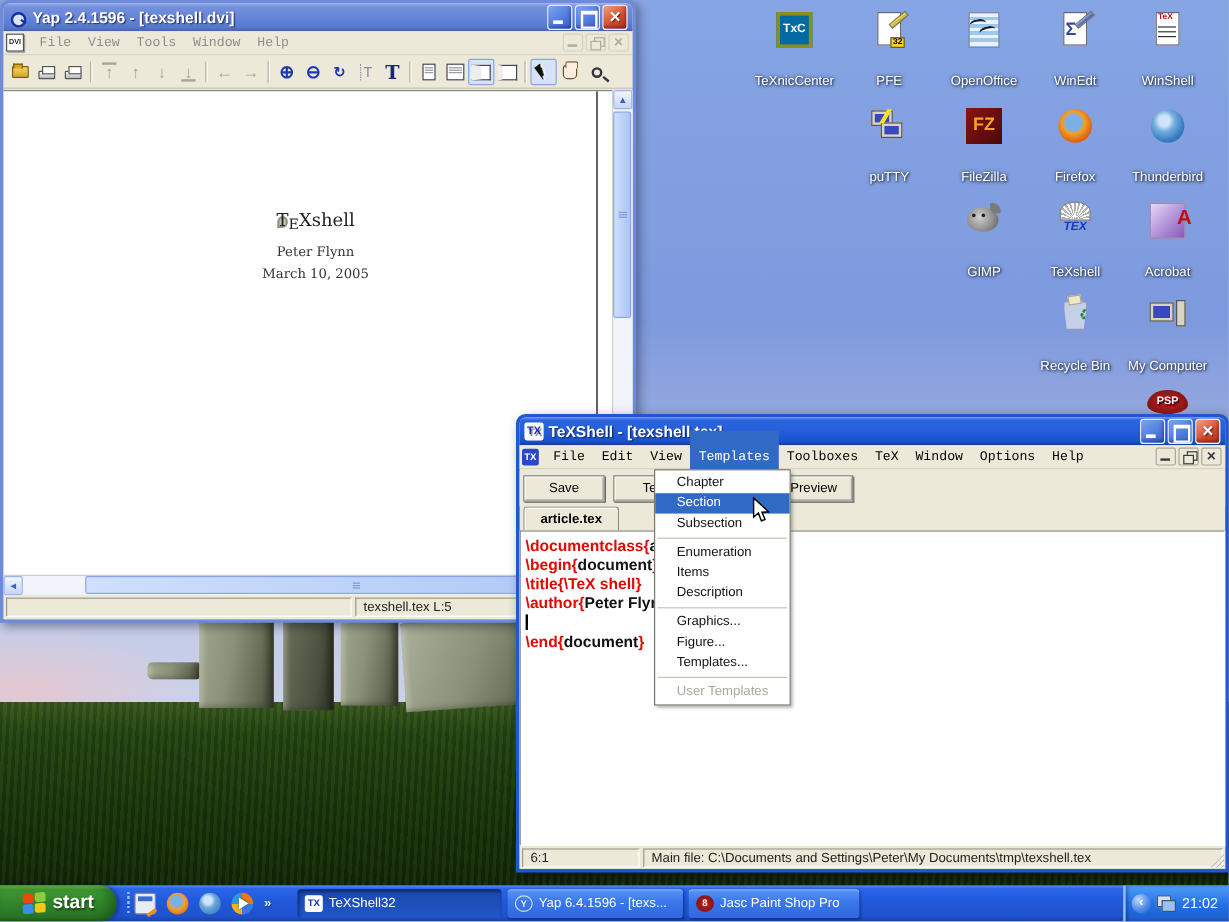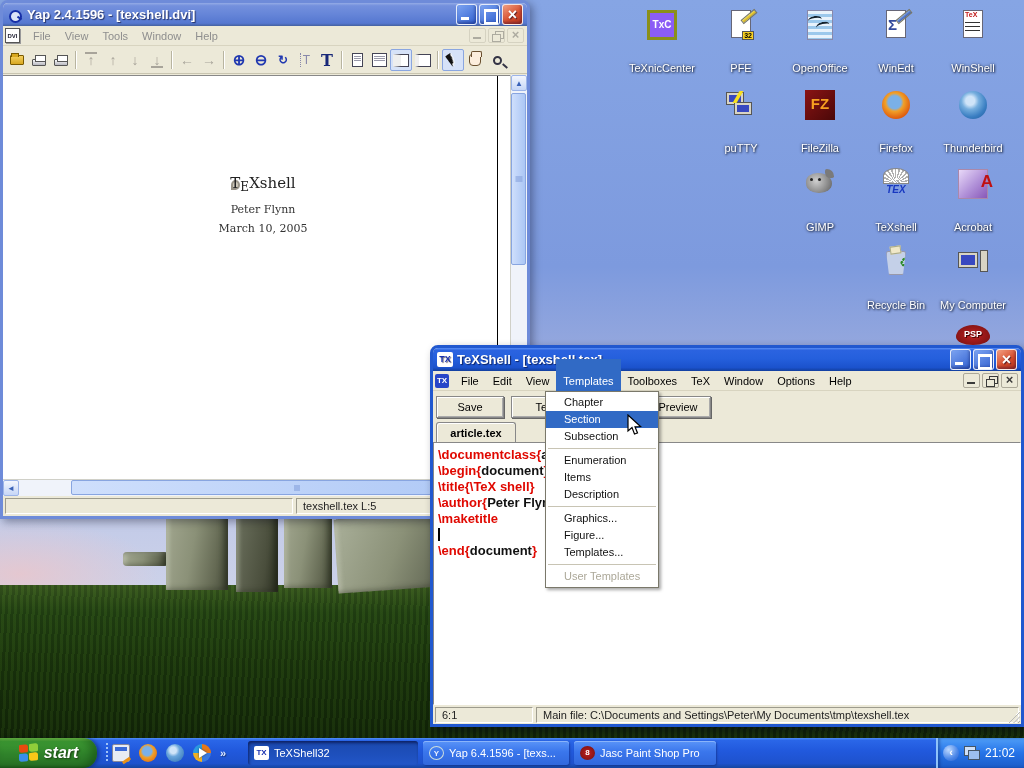--- a/index.html
+++ b/index.html
@@ -31,21 +31,21 @@
   .cap-btn.min { background:linear-gradient(145deg,#7da4f2,#3160cf); }
   .cap-btn.max { background:linear-gradient(145deg,#7da4f2,#3160cf); }
   .cap-btn.close { background:linear-gradient(145deg,#f3a083,#d4492a 60%,#b8341c); }
   .cap-btn.min:after { content:""; position:absolute; left:4px; bottom:4px; width:8px; height:3px; background:#fff; }
   .cap-btn.max:after { content:""; position:absolute; left:4px; top:4px; width:10px; height:10px;
     border:2px solid #fff; border-top-width:3px; }
   .cap-btn.close:after { content:"\D7"; position:absolute; left:0; top:-1px; width:100%; text-align:center;
     color:#fff; font-size:16px; font-weight:bold; line-height:21px; }
   .menubar { position:absolute; left:0; right:0; height:20px; background:#ece9d8; display:flex;
     align-items:center; font-size:11px; color:#000; border-bottom:1px solid #d8d4c0; }
-  .menubar .mi { padding:16px 7px; }
+  .menubar .mi { padding:16px 7px;font-family:Liberation Mono, monospace; }
   .mdi-btns { margin-left:auto; display:flex; gap:2px; padding-right:3px; }
   .mdi-btn { width:17px; height:15px; background:#ece9d8; border:1px solid #aca899; border-radius:2px;
     position:relative; }
   .mdi-btn.m:after { content:""; position:absolute; left:3px; bottom:3px; width:8px; height:2px; background:#3a3a3a; }
   .mdi-btn.r:after { content:""; position:absolute; left:3px; top:5px; width:7px; height:6px; border:1px solid #3a3a3a; background:#ece9d8; }
   .mdi-btn.r:before { content:""; position:absolute; left:6px; top:2px; width:7px; height:6px; border:1px solid #3a3a3a; }
   .mdi-btn.x:after { content:"\D7"; position:absolute; width:100%; text-align:center; top:-2px; font-size:13px; font-weight:bold; color:#3a3a3a; }
 
   
   #yap { left:0; top:6; width:530px; height:519px; border:3px solid #6e8bd9;
@@ -144,21 +144,21 @@
   .dd-item.sel { background:#316ac5; color:#fff; }
   .dd-item.dis { color:#aca899; }
   .dd-sep { height:1px; background:#c8c4b4; margin:3px 2px; }
   #cursor { position:absolute; left:627px; top:414px; z-index:60; }
 
   
   .dsk { position:absolute; width:76px; text-align:center; }
   .dsk .gly { width:34px; height:34px; margin:0 auto; position:relative; }
   .dsk .lbl { margin-top:20px; font-size:11px; color:#fff; text-shadow:1px 1px 2px #26324e, 0 0 3px #26324e; }
   
-  .g-txc { position:absolute; inset:2px; background:#8b5cf6; border:3px solid #8a8f1a; color:#fff; font-size:10px; font-weight:bold; text-align:center; line-height:24px; }
+  .g-txc { position:absolute; inset:2px; background:#0369a1; border:3px solid #8a8f1a; color:#fff; font-size:10px; font-weight:bold; text-align:center; line-height:24px; }
   .page { position:absolute; left:7px; top:2px; width:20px; height:28px; background:#fff; border:1px solid #667; }
   .g-pencil { position:absolute; right:0px; top:6px; width:18px; height:5px; background:linear-gradient(#f8e050,#c8a820); border:1px solid #776; transform:rotate(-40deg); }
   .g-badge32 { position:absolute; right:4px; bottom:2px; background:#f8d020; border:1px solid #555; font-size:7px; font-weight:bold; padding:0 1px; }
   .g-oo { position:absolute; inset:2px 4px; background:repeating-linear-gradient(180deg,#e8f2fc 0 3px,#9cc8ec 3px 6px); border:1px solid #88a; }
   .gull { position:absolute; width:14px; height:8px; border-top:2px solid #13202c; border-radius:50% 50% 0 0; }
   .g-sigma { position:absolute; left:9px; top:8px; color:#334a9c; font-size:15px; font-weight:bold; }
   .g-winshell-t { position:absolute; left:9px; top:3px; font-size:7px; font-weight:bold; color:#c01818; }
   .g-ws-l { position:absolute; left:9px; width:15px; height:1px; background:#333; }
   .mon { position:absolute; width:18px; height:13px; background:#d8d4c4; border:1px solid #555; }
   .mon:before { content:""; position:absolute; inset:2px; background:#3848c0; }
@@ -180,21 +180,21 @@
   .g-mycomp-tower { position:absolute; right:2px; top:5px; width:8px; height:22px; background:#d8d4c4; border:1px solid #555; }
   .g-psp { position:absolute; left:956px; top:325px; width:34px; height:20px; background:radial-gradient(#c02020,#701010); border-radius:50% 50% 50% 50%/60% 60% 40% 40%; color:#fff; font-size:9px; font-weight:bold; text-align:center; line-height:18px; text-shadow:1px 1px 0 #400; z-index:5; }
 
   
   #taskbar { position:absolute; left:0; top:738px; width:1024px; height:30px; z-index:100;
     background:linear-gradient(180deg,#4f8df8 0%,#2a66e8 8%,#2159dd 42%,#1e52cd 85%,#16469f 100%); }
   #start { position:absolute; left:0; top:0; width:97px; height:30px; border-radius:0 14px 14px 0;
     background:linear-gradient(180deg,#71bf49 0%,#3d9a33 12%,#2f822a 55%,#2a7526 90%,#1e5c1c 100%);
     box-shadow:inset -6px 0 8px rgba(0,40,0,.35), 2px 0 4px rgba(0,0,30,.4);
     display:flex; align-items:center; justify-content:center; gap:5px;
-    color:#fff; font-size:16px; font-weight:bold; font-style:italic; text-shadow:1px 1px 2px #1a3a10; }
+    color:#fff; font-size:16px; font-weight:bold; text-shadow:1px 1px 2px #1a3a10; }
   #winflag { width:20px; height:18px; display:grid; grid-template-columns:9px 9px; grid-template-rows:8px 8px; gap:1px; transform:skewY(-6deg); }
   #winflag i { border-radius:1px 3px 1px 3px; }
   #winflag i:nth-child(1){background:#e84a0e;} #winflag i:nth-child(2){background:#8fce3a;}
   #winflag i:nth-child(3){background:#3a8ee8;} #winflag i:nth-child(4){background:#f8c818;}
   #ql { position:absolute; left:104px; top:0; width:134px; height:30px; display:flex; align-items:center; gap:9px; padding-left:8px; }
   #ql:before { content:""; position:absolute; left:2px; top:5px; bottom:5px; width:2px;
     background:repeating-linear-gradient(180deg,#9ec1f8 0 2px,transparent 2px 4px); }
   .qli { width:18px; height:18px; position:relative; }
   .q-desk { background:#e8ecf4; border:1px solid #889; border-radius:2px; }
   .q-desk:before { content:""; position:absolute; left:2px; top:2px; right:2px; height:4px; background:#3a6ad8; }
@@ -509,21 +509,20 @@
         <div class="push-btn" style="left: 3px; width: 68px; line-height: 20px;">Save</div>
         <div class="push-btn" style="left: 78px; width: 68px; line-height: 20px;">TeX</div>
         <div class="push-btn" style="left: 212px; width: 66px; line-height: 20px;">Preview</div>
       </div>
     <div id="txs-tab">article.tex</div>
     <div id="txs-editor">
         <div class="ed-line"><span class="c-cmd">\documentclass{</span><span class="c-arg">article</span><span class="c-cmd">}</span></div>
         <div class="ed-line"><span class="c-cmd">\begin{</span><span class="c-arg">document</span><span class="c-cmd">}</span></div>
         <div class="ed-line"><span class="c-cmd">\title{\TeX shell}</span></div>
         <div class="ed-line"><span class="c-cmd">\author{</span><span class="c-arg">Peter Flynn</span><span class="c-cmd">}</span></div>
-        <div class="ed-line"><span class="c-cmd">\maketitle</span></div>
         <div class="ed-line"><span class="ed-caret"></span></div>
         <div class="ed-line"><span class="c-cmd">\end{</span><span class="c-arg">document</span><span class="c-cmd">}</span></div>
       </div>
     <div id="txs-status">
       <div class="st-panel" style="width:98px;">6:1</div>
       <div class="st-panel" style="flex:1;">Main file: C:\Documents and Settings\Peter\My Documents\tmp\texshell.tex</div>
       <div class="grip2"></div>
     </div>
   </div>
 

